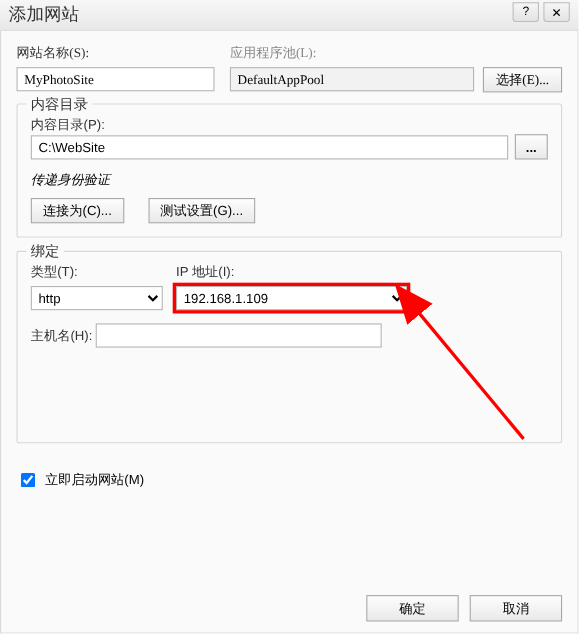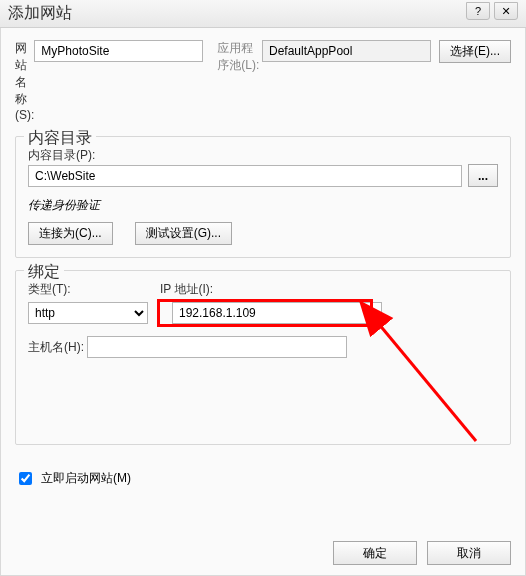--- a/index.html
+++ b/index.html
@@ -26,21 +26,21 @@
     background: #fafafa;
     height: 548px;
     border: 1px solid #d9d9d9;
     border-top: none;
     padding: 12px 14px 10px 14px;
     position: relative;
     display: flex;
     flex-direction: column;
   }
   .row { display: flex; gap: 14px; margin-bottom: 10px; }
-  .col { display: flex; flex: 1; }
+  .col { display: flex; flex-direction: column; flex: 1; font-family: Liberation Serif, serif; }
   label.fld { font-size: 12px; color: #333; margin-bottom: 4px; }
   input[type=text], select {
     height: 22px;
     border: 1px solid #b5b5b5;
     background: #fff;
     font-family: inherit;
     font-size: 12px;
     padding: 2px 6px;
     outline: none;
   }
@@ -61,21 +61,21 @@
     padding: 10px 12px 12px 12px;
     margin-bottom: 12px;
     position: relative;
   }
   .fieldset .legend {
     position: absolute;
     top: -9px;
     left: 8px;
     background: #fafafa;
     padding: 0 4px;
-    font-size: 16px;
+    font-size: 13px;
     color: #333;
   }
   .path-row { display: flex; gap: 6px; align-items: center; margin-bottom: 10px; }
   .path-row input { flex: 1; }
   .ellipsis-btn {
     width: 30px; height: 23px;
     border: 1px solid #a7a7a7;
     background: linear-gradient(#fdfdfd, #e9e9e9);
     cursor: pointer;
     display:flex;align-items:center;justify-content:center;
@@ -106,21 +106,21 @@
   .winctl {
     width:24px; height:18px;
     border:1px solid #bcbcbc;
     border-radius: 0 0 3px 3px;
     background:linear-gradient(#f6f6f6,#e3e3e3);
     font-size:11px;
     display:flex;align-items:center;justify-content:center;
     cursor:pointer;
   }
   .ip-wrap { position:relative; }
-  .ip-wrap select { width:100%;margin-left:12px; }
+  .ip-wrap select { width:100%; }
   .ip-border {
     position:absolute;
     left:-3px; top:-3px; right:-3px; bottom:-3px;
     border:3px solid #ff0000;
     pointer-events:none;
   }
   .fieldset.binding { padding-bottom: 80px; min-height: 175px; }
 </style>
 </head>
 <body>

